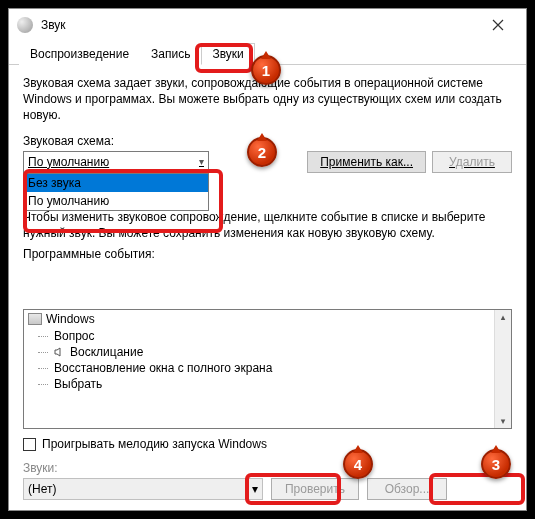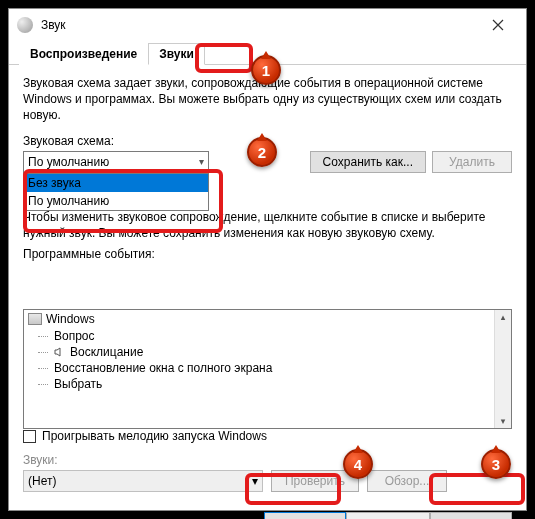--- a/index.html
+++ b/index.html
@@ -43,21 +43,20 @@
     display:flex; align-items:center; justify-content:center;
     font-size: 14px;
   }
   .tabs {
     display:flex;
     align-items:flex-end;
     padding: 0 10px;
     height: 24px;
     border-bottom: 1px solid #ccc;
     position: relative;
-    font-weight: bold;
   }
   .tab {
     padding: 3px 10px;
     font-size: 12px;
     border: 1px solid transparent;
     position: relative;
     top: 1px;
     background: #fff;
   }
   .tab.active {
@@ -67,21 +66,21 @@
   .content {
     padding: 10px 14px;
     position: relative;
   }
   .desc {
     font-size: 12px;
     line-height: 1.35;
     margin-bottom: 10px;
   }
   .section-label { font-size:12px; margin-bottom:3px; }
-  .scheme-row { display:flex; gap:10px; align-items:flex-start; }
+  .scheme-row { display:flex; gap:10px; align-items:flex-start;text-decoration:underline; }
   .scheme-box {
     position: relative;
   }
   .combo {
     width: 186px;
     height: 22px;
     border: 1px solid #7a7a7a;
     background: #fff;
     display:flex;
     align-items:center;
@@ -167,20 +166,21 @@
   .win-glyph {
     width:14px; height:12px;
     background: linear-gradient(#e8e8e8,#c8c8c8);
     border:1px solid #888;
   }
   .spk {
     width:12px; height:12px;
     display:inline-flex;
   }
   .checkbox-row {
+    margin-top:8px;
     display:flex;
     align-items:flex-end;
     gap:6px;
     font-size:12px;
   }
   .checkbox {
     width:13px; height:13px;
     border:1px solid #333;
     background:#fff;
   }
@@ -250,40 +250,41 @@
       <div class="title">Звук</div>
       <div class="close">
         <svg width="12" height="12" viewBox="0 0 12 12">
             <path d="M1 1 L11 11 M11 1 L1 11" stroke="#333" stroke-width="1.2"></path>
           </svg>
       </div>
     </div>
 
     <div class="tabs">
       <div class="tab">Воспроизведение</div>
+      <div class="tab">Запись</div>
       <div class="tab active">Звуки</div>
     </div>
 
     <div class="content">
       <div class="desc">Звуковая схема задает звуки, сопровождающие события в операционной системе Windows и программах. Вы можете выбрать одну из существующих схем или создать новую.</div>
 
       <div class="section-label">Звуковая схема:</div>
       <div class="scheme-row">
         <div class="scheme-box">
           <div class="combo">
             <span>По умолчанию</span>
             <span class="chev">▾</span>
           </div>
           <div class="dropdown">
             <div class="sel">Без звука</div>
             <div>По умолчанию</div>
           </div>
         </div>
         <div class="right-btns">
-          <div class="btn">Сохранить как...</div>
+          <div class="btn">Применить как...</div>
           <div class="btn disabled">Удалить</div>
         </div>
       </div>
 
       <div class="para" style="margin-top:36px;">Чтобы изменить звуковое сопровождение, щелкните событие в списке и выберите нужный звук. Вы можете сохранить изменения как новую звуковую схему.</div>
 
       <div class="section-label">Программные события:</div>
       <div class="events-box">
         <div class="ev-root">
           <span class="win-glyph"></span>

